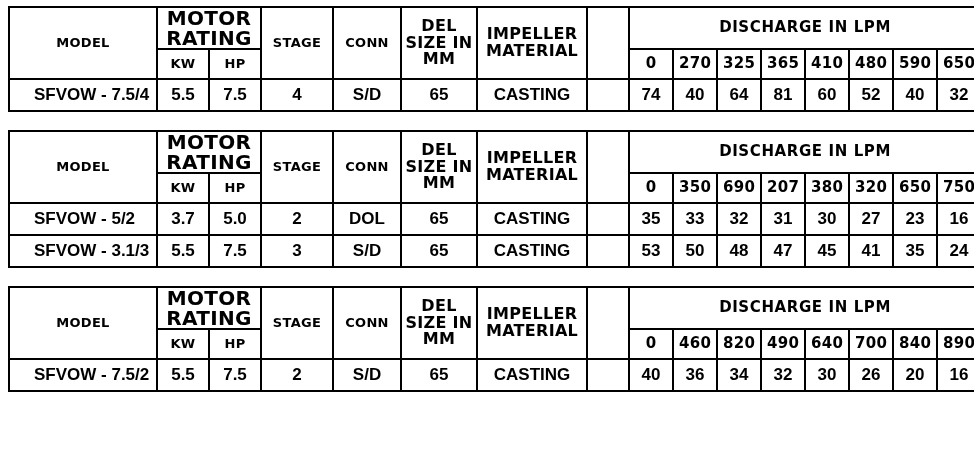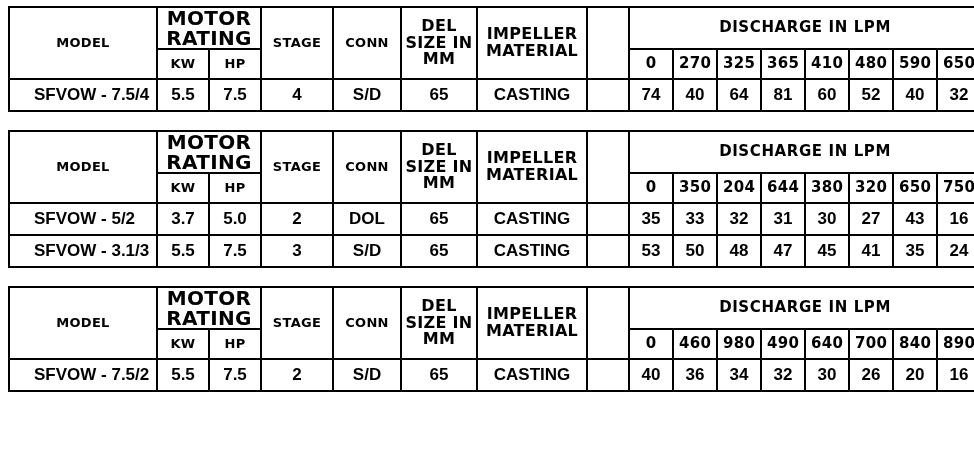--- a/index.html
+++ b/index.html
@@ -149,22 +149,22 @@
         <td rowspan="2" class="small">DEL SIZE IN MM</td>
         <td rowspan="2" class="small">IMPELLER MATERIAL</td>
         <td rowspan="2" class="blankcol"></td>
         <td colspan="8" class="disch-title">DISCHARGE IN LPM</td>
       </tr>
       <tr>
         <td class="hdr-sub">KW</td>
         <td class="hdr-sub">HP</td>
         <td class="hdr-sub num-hdr">0</td>
         <td class="hdr-sub num-hdr">350</td>
-        <td class="hdr-sub num-hdr">204</td>
-        <td class="hdr-sub num-hdr">644</td>
+        <td class="hdr-sub num-hdr">690</td>
+        <td class="hdr-sub num-hdr">207</td>
         <td class="hdr-sub num-hdr">380</td>
         <td class="hdr-sub num-hdr">320</td>
         <td class="hdr-sub num-hdr">650</td>
         <td class="hdr-sub num-hdr">750</td>
       </tr>
     </thead>
     <tbody>
       <tr>
         <td class="model">SFVOW - 5/2</td>
         <td>3.7</td>
@@ -173,21 +173,21 @@
         <td>DOL</td>
         <td>65</td>
         <td>CASTING</td>
         <td></td>
         <td>35</td>
         <td>33</td>
         <td>32</td>
         <td>31</td>
         <td>30</td>
         <td>27</td>
-        <td>43</td>
+        <td>23</td>
         <td>16</td>
       </tr>
       <tr>
         <td class="model">SFVOW - 3.1/3</td>
         <td>5.5</td>
         <td>7.5</td>
         <td>3</td>
         <td>S/D</td>
         <td>65</td>
         <td>CASTING</td>
@@ -232,21 +232,21 @@
         <td rowspan="2" class="small">DEL SIZE IN MM</td>
         <td rowspan="2" class="small">IMPELLER MATERIAL</td>
         <td rowspan="2" class="blankcol"></td>
         <td colspan="8" class="disch-title">DISCHARGE IN LPM</td>
       </tr>
       <tr>
         <td class="hdr-sub">KW</td>
         <td class="hdr-sub">HP</td>
         <td class="hdr-sub num-hdr">0</td>
         <td class="hdr-sub num-hdr">460</td>
-        <td class="hdr-sub num-hdr">980</td>
+        <td class="hdr-sub num-hdr">820</td>
         <td class="hdr-sub num-hdr">490</td>
         <td class="hdr-sub num-hdr">640</td>
         <td class="hdr-sub num-hdr">700</td>
         <td class="hdr-sub num-hdr">840</td>
         <td class="hdr-sub num-hdr">890</td>
       </tr>
     </thead>
     <tbody>
       <tr>
         <td class="model">SFVOW - 7.5/2</td>

